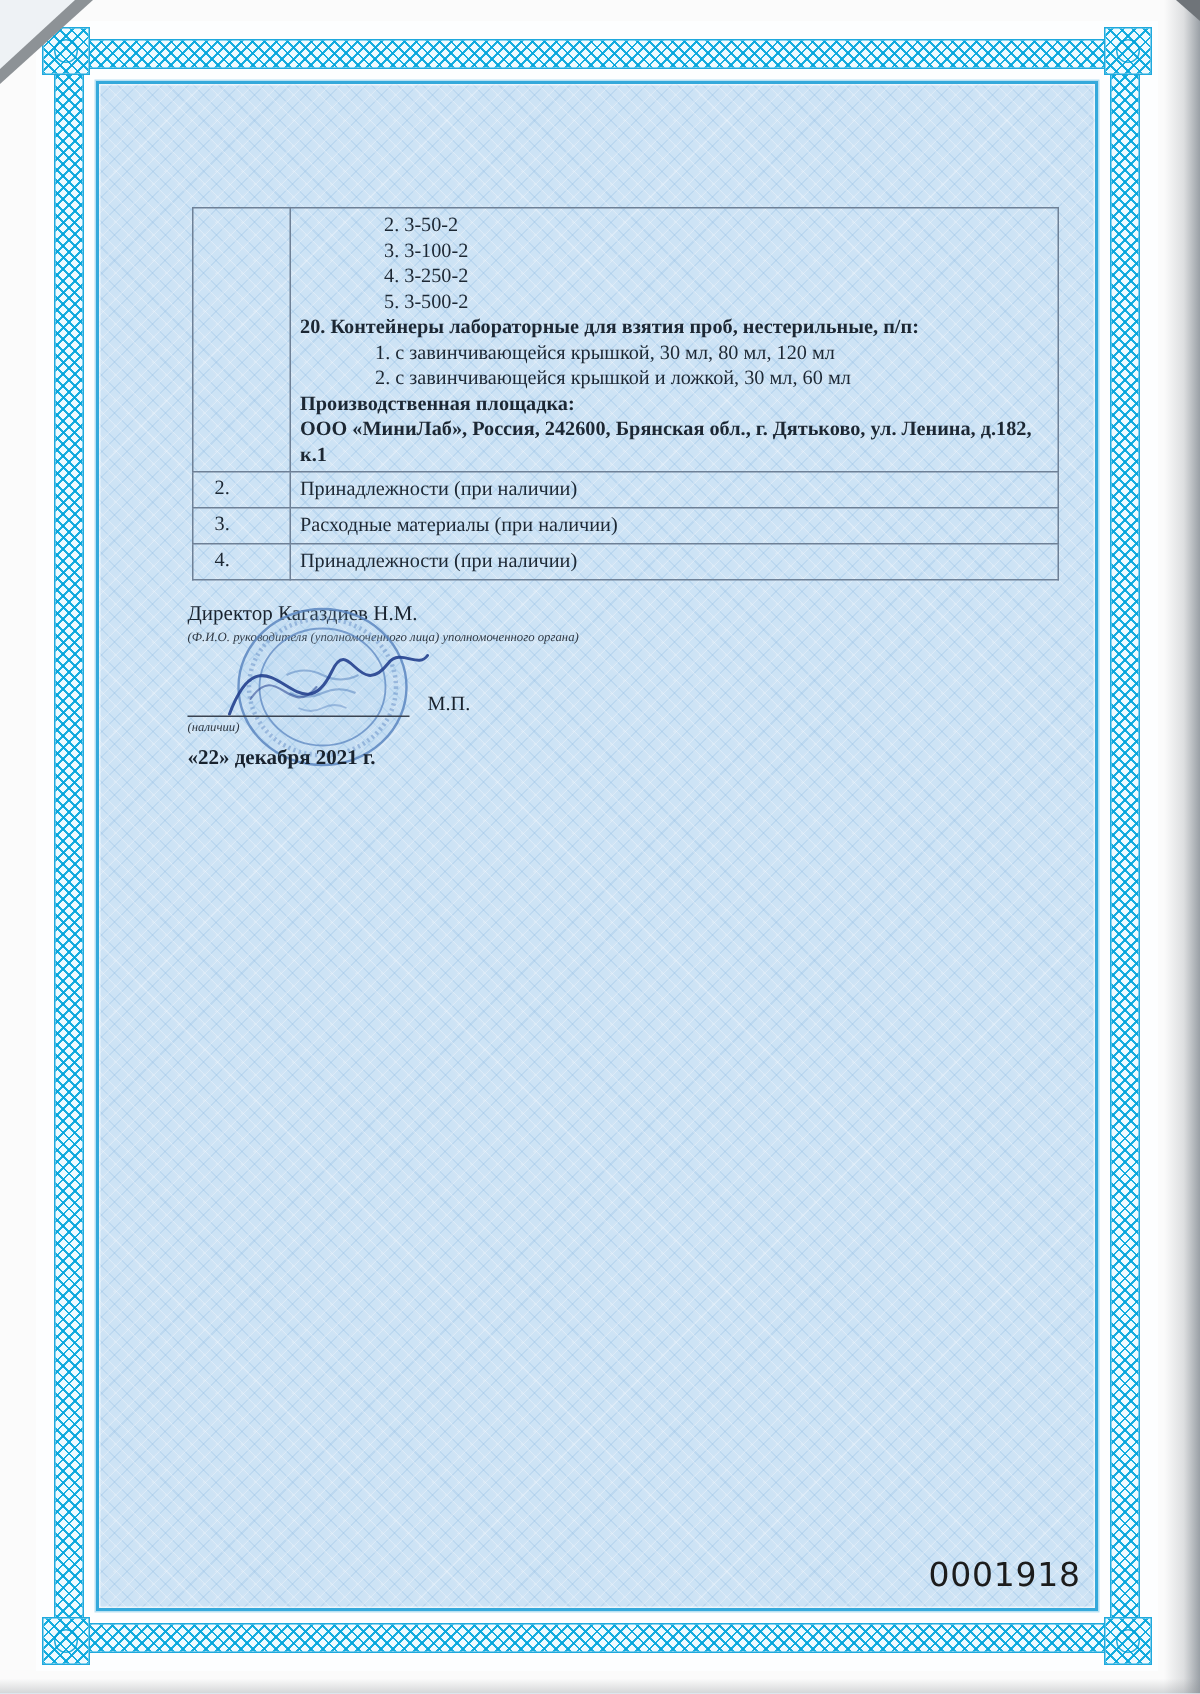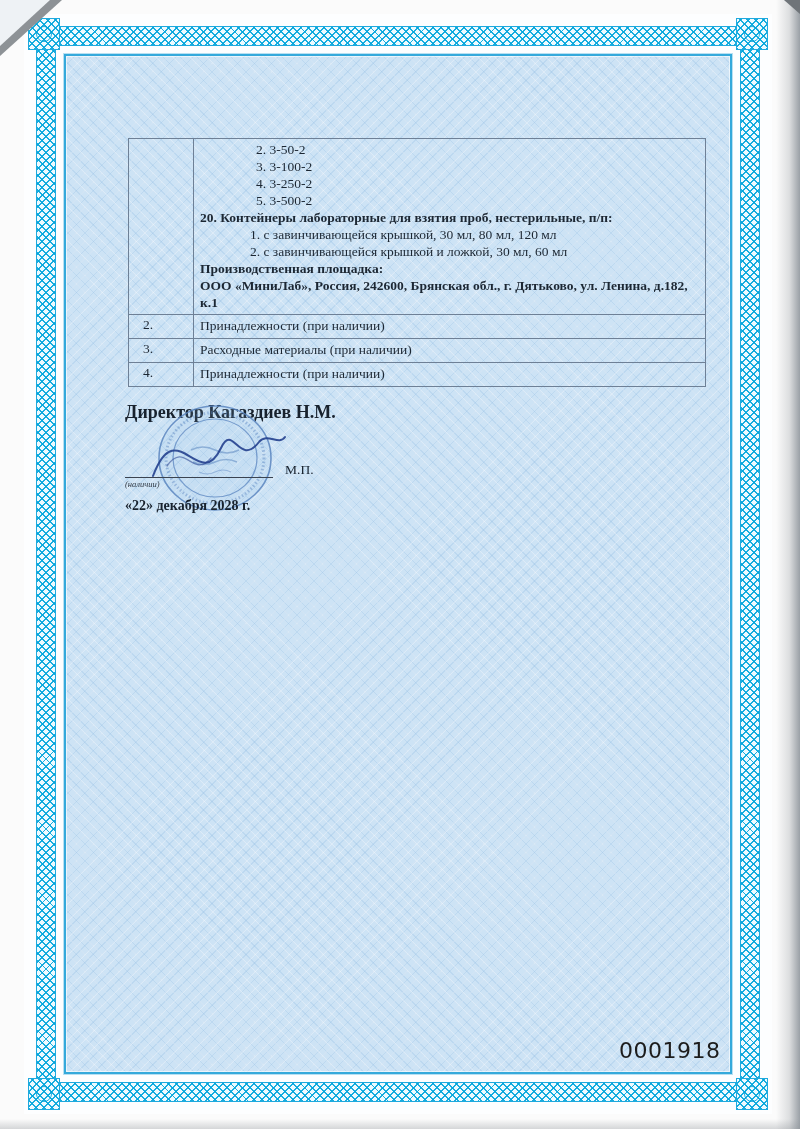--- a/index.html
+++ b/index.html
@@ -91,21 +91,21 @@
   .line { line-height: 17px; }
   .indent-a { margin-left: 56px; }
   .indent-b { margin-left: 50px; }
   .bold { font-weight: bold; }
   tr.short td { height: 18px; line-height: 17px; }
 
   
   .sig-block {
     position: absolute; left: 59px; top: 346px; width: 520px; height: 160px;
   }
-  .director { font-size: 18px; font-weight: bold; color: #18222e; }
+  .director { font-size: 14px; font-weight: normal; color: #18222e; }
   .small-note { font-size: 8.5px; font-style: italic; color: #2e3742; margin-top: 1px; }
   .sign-row { position: absolute; left: 0; top: 58px; white-space: nowrap; }
   .sign-line {
     display: inline-block; width: 148px; height: 14px;
     border-bottom: 1.3px solid #3a4350; vertical-align: bottom;
   }
   .mp { margin-left: 8px; font-size: 13.5px; color: #18222e; text-align: center; }
   .sign-note { position: absolute; left: 0; top: 76px; }
   .date { position: absolute; left: 0; top: 96px; font-size: 14px; font-weight: bold; color: #18222e; }
   .stamp { position: absolute; left: 8px; top: -6px; width: 160px; height: 130px; }
@@ -162,38 +162,39 @@
         </tr>
         <tr class="short">
           <td class="num">4.</td>
           <td class="content">Принадлежности (при наличии)</td>
         </tr>
       </tbody>
         </table>
 
       <div class="sig-block">
         <div class="director">Директор Кагаздиев Н.М.</div>
+        <div class="small-note">(Ф.И.О. руководителя (уполномоченного лица) уполномоченного органа)</div>
 
         <svg class="stamp" viewBox="0 0 160 130" xmlns="http://www.w3.org/2000/svg">
           <ellipse cx="82" cy="62" rx="56" ry="52" fill="rgba(150,190,230,0.16)" stroke="#5b86c0" stroke-width="1.6" opacity="0.85"></ellipse>
           <ellipse cx="82" cy="62" rx="49" ry="45.5" fill="none" stroke="#5b86c0" stroke-width="3" stroke-dasharray="1.5 2.2" opacity="0.45"></ellipse>
           <ellipse cx="82" cy="62" rx="42" ry="39" fill="none" stroke="#5b86c0" stroke-width="1.2" opacity="0.75"></ellipse>
           <path d="M58,54 q12,-6 24,0 q12,6 24,0" fill="none" stroke="#5b86c0" stroke-width="1.4" opacity="0.55"></path>
           <path d="M60,66 q11,5 22,0 q11,-5 22,0" fill="none" stroke="#5b86c0" stroke-width="1.4" opacity="0.55"></path>
           <path d="M66,76 q8,4 16,0 q8,-4 16,0" fill="none" stroke="#5b86c0" stroke-width="1.2" opacity="0.45"></path>
           <path d="M20,80 C44,16 66,98 88,52 C100,26 106,72 126,46 C134,36 146,50 152,41" fill="none" stroke="#24408e" stroke-width="2" stroke-linecap="round" opacity="0.9"></path>
           <path d="M34,70 C52,44 60,84 78,62" fill="none" stroke="#24408e" stroke-width="1.4" stroke-linecap="round" opacity="0.55"></path>
         </svg>
 
         <div class="sign-row">
           <span class="sign-line"></span>
           <span class="mp">М.П.</span>
         </div>
         <div class="small-note sign-note">(наличии)</div>
-        <div class="date">«22» декабря 2028 г.</div>
+        <div class="date">«22» декабря 2021 г.</div>
       </div>
 
       <div class="serial">0001918</div>
     </div>
   </div>
 
   <div class="fold-dark"></div>
   <div class="fold-light"></div>
   <div class="tr-notch"></div>
 </div>

